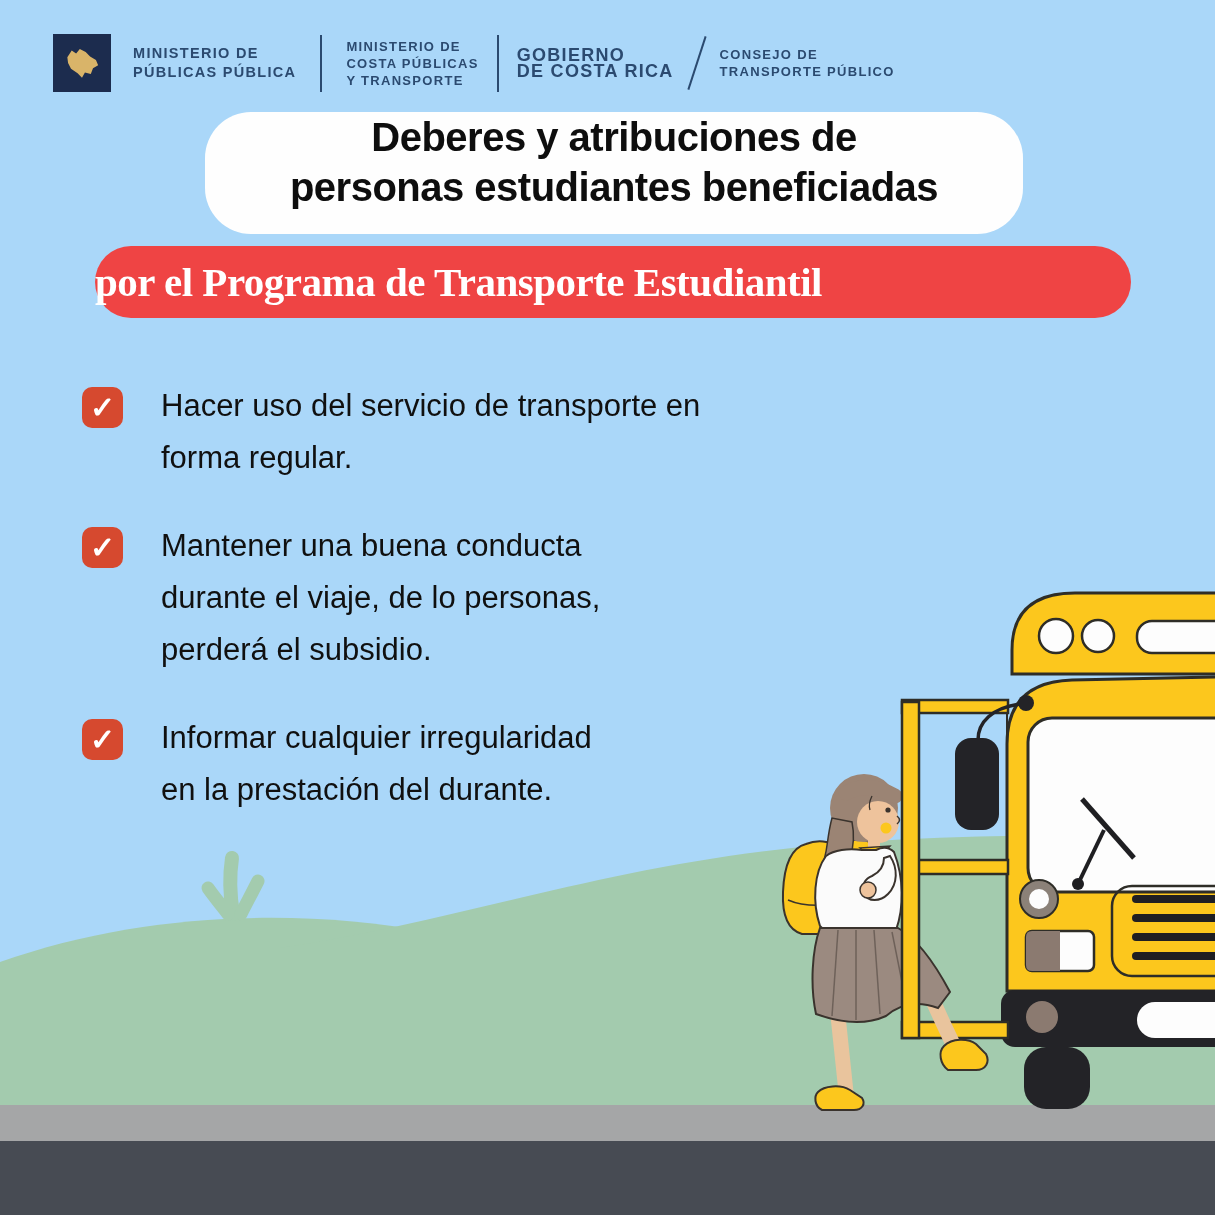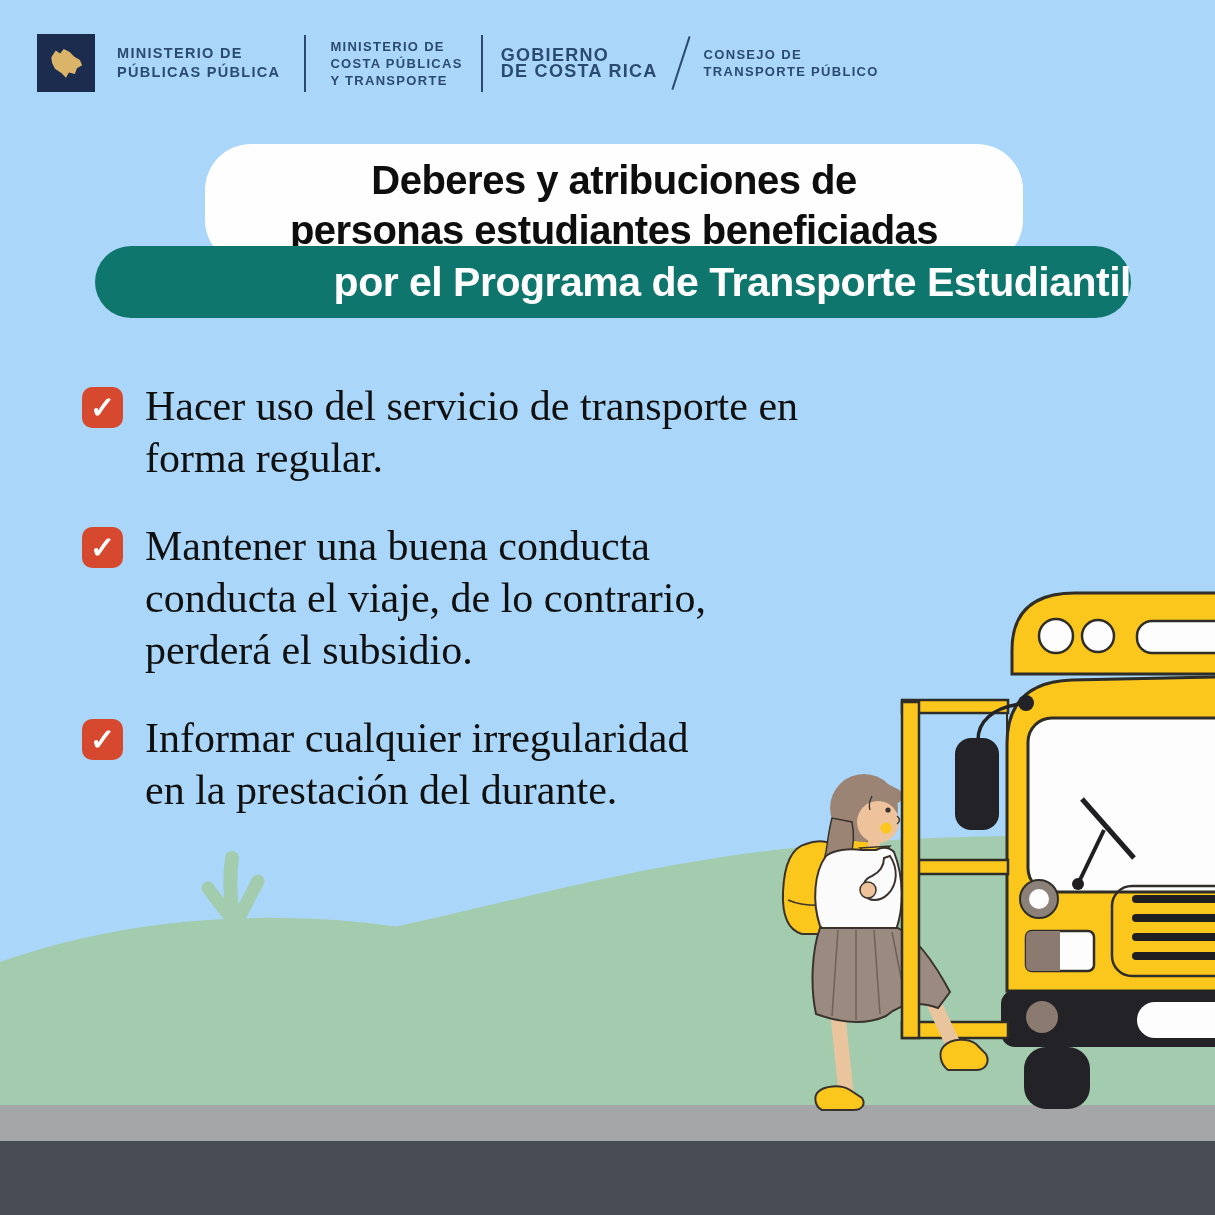--- a/index.html
+++ b/index.html
@@ -2,54 +2,54 @@
 <html><head>
 <meta charset="utf-8">
 <style>
   html,body{margin:0;padding:0;}
   .canvas{
     position:relative;width:1215px;height:1215px;overflow:hidden;
     background:#aad7f9;font-family:"Liberation Sans",sans-serif;
   }
   
   .header{
-    position:absolute;top:34px;left:37px;display:flex;align-items:center;
+    position:absolute;top:34px;left:53px;display:flex;align-items:center;
     color:#2b4a70;z-index:4;
   }
   .logo-box{width:58px;height:58px;background:#1c2c4e;flex:0 0 auto;display:flex;align-items:center;justify-content:center;}
   .org{font-weight:bold;letter-spacing:1.3px;}
   .org.mep{font-size:14.5px;line-height:19px;margin-left:22px;}
   .org.mopt{font-size:13px;line-height:17px;}
   .org.gcr{font-size:18px;line-height:16px;}
   .org.ctp{font-size:13px;line-height:17px;}
   .vdiv{width:2px;height:57px;background:#2b4a70;margin:0 24px;}
   .slash{width:2px;height:56px;background:#2b4a70;transform:rotate(18deg);margin:0 22px;}
   .org div{white-space:nowrap;}
   
   .title-card{
-    position:absolute;left:205px;top:144px;width:818px;height:122px;
+    position:absolute;left:205px;top:112px;width:818px;height:122px;
     background:#fefefe;border-radius:46px;z-index:3;
-    display:flex;flex-direction:column;align-items:center;justify-content:center;
+    display:flex;flex-direction:column;align-items:center;
   }
   .title-line{font-size:40px;line-height:50px;font-weight:800;color:#0e0e0e;white-space:nowrap;letter-spacing:-0.5px;}
   .subtitle-pill{
     position:absolute;left:95px;top:246px;width:1036px;height:72px;
-    background:#0f766e;border-radius:36px;z-index:3;
-    display:flex;align-items:center;justify-content:flex-end;
+    background:#ef4444;border-radius:36px;z-index:3;
+    display:flex;align-items:center;justify-content:flex-start;font-family:Liberation Serif, serif;
   }
   .subtitle-text{font-size:41px;font-weight:800;color:#ffffff;white-space:nowrap;letter-spacing:-0.5px;}
   
   .checklist{position:absolute;left:0;top:0;width:100%;height:100%;z-index:2;}
   .check-item{position:absolute;left:82px;display:flex;align-items:flex-start;}
   .checkbox{
     width:41px;height:41px;border-radius:10px;background:#d6492f;margin-top:7px;
     display:flex;align-items:center;justify-content:center;flex:0 0 auto;
   }
   .checkmark{color:#ffffff;font-size:30px;font-weight:bold;line-height:1;}
-  .check-text{margin-left:22px;font-size:42px;line-height:52px;color:#101010;font-family:Liberation Serif, serif;}
+  .check-text{margin-left:38px;font-size:31px;line-height:52px;color:#101010;}
   .check-text div{white-space:nowrap;}
   .item-1{top:380px;}
   .item-2{top:520px;}
   .item-3{top:712px;}
   
   .tagline{
     position:absolute;left:140px;top:1000px;z-index:2;
     font-size:47px;font-weight:800;color:#33383d;white-space:nowrap;
   }
   
@@ -120,21 +120,21 @@
         <div>forma regular.</div>
       </div>
     </div>
 
     <div class="check-item item-2">
       <div class="checkbox">
         <span class="checkmark">✓</span>
       </div>
       <div class="check-text">
         <div>Mantener una buena conducta</div>
-        <div>conducta el viaje, de lo contrario,</div>
+        <div>durante el viaje, de lo personas,</div>
         <div>perderá el subsidio.</div>
       </div>
     </div>
 
     <div class="check-item item-3">
       <div class="checkbox">
         <span class="checkmark">✓</span>
       </div>
       <div class="check-text">
         <div>Informar cualquier irregularidad</div>

